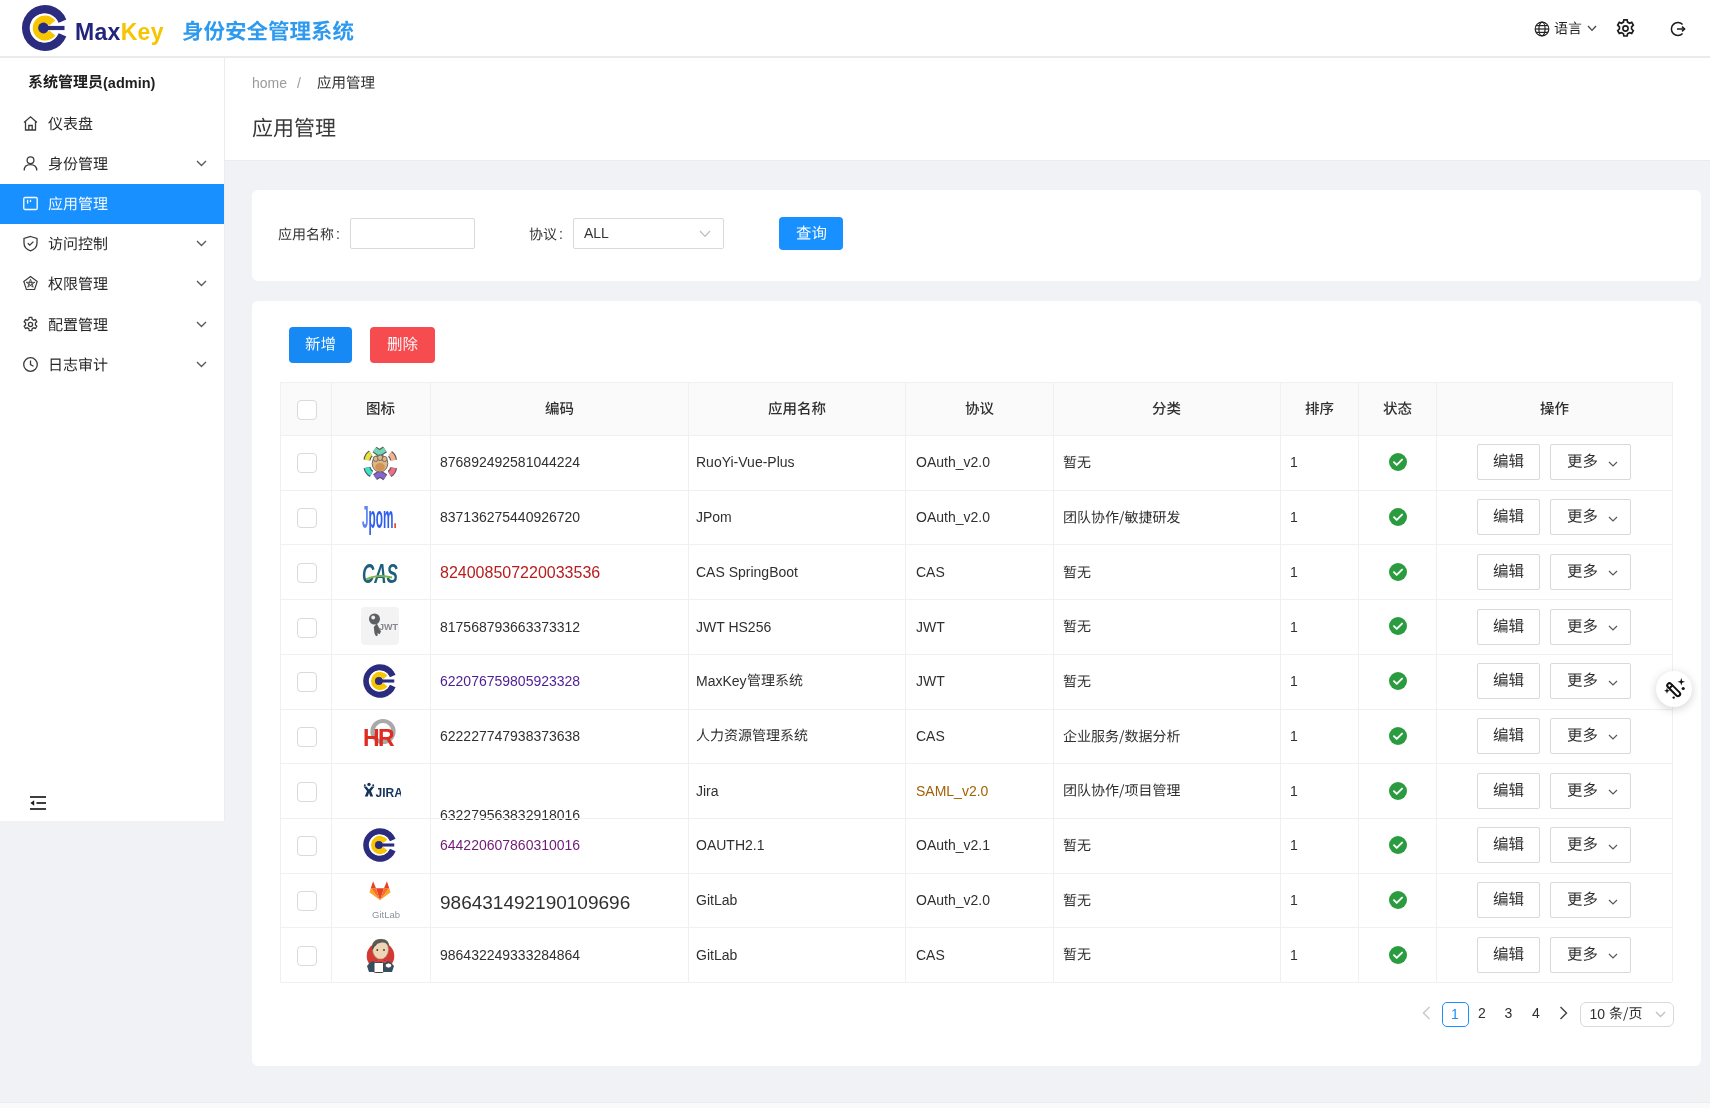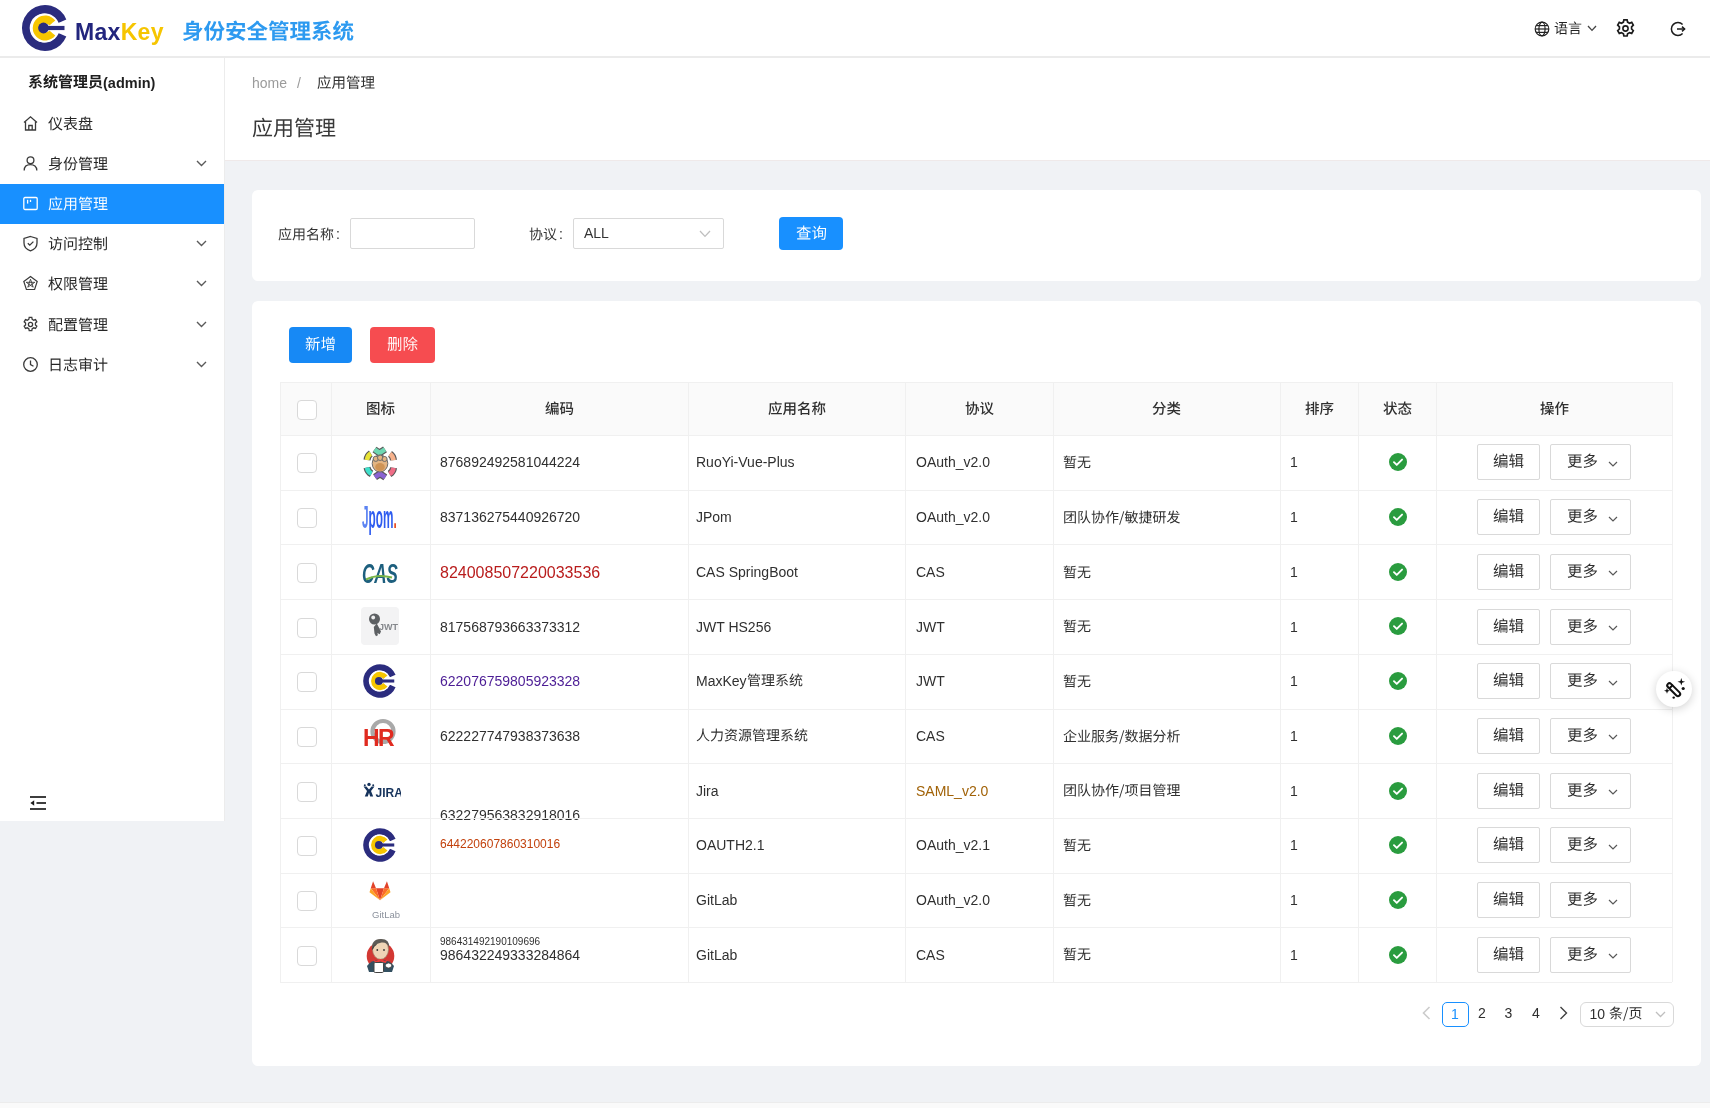--- a/index.html
+++ b/index.html
@@ -622,21 +622,21 @@
     <svg width="38" height="38" viewBox="0 0 50 52">
 <path d="M 46.3 17.4 A 23 23 0 1 0 46.3 34.6 L 37.9 30.7 A 14.5 14.5 0 1 1 37.9 21.3 Z" fill="#2b2c7e"></path>
 <circle cx="25" cy="26" r="14.5" fill="#fff"></circle>
 <path d="M 35.3 18.6 A 12.5 12.5 0 1 0 35.3 33.4 L 29.4 28.6 A 4.3 4.3 0 1 1 29.4 23.4 Z" fill="#f7c600"></path>
 <circle cx="23.5" cy="26" r="5.4" fill="#2b2c7e"></circle>
 <rect x="23.5" y="23.9" width="21" height="4.2" fill="#2b2c7e"></rect>
 <rect x="32.5" y="20.8" width="10" height="2.4" fill="#fff"></rect>
 <rect x="32.5" y="28.8" width="10" height="2.4" fill="#fff"></rect>
     </svg>
   </div>
-<div class="abs" style="left:440px;top:837.3px;font-size:12px;color:#c2410c;">644220607860310016</div>
+<div class="abs" style="left:440px;top:837.3px;font-size:14px;color:#701a75;">644220607860310016</div>
 <div class="abs" style="left:696px;top:837.3px;font-size:14px;color:#303030;">OAUTH2.1</div>
 <div class="abs" style="left:916px;top:837.3px;font-size:14px;color:#303030;">OAuth_v2.1</div>
 <div class="abs" style="left:1063px;top:838.0500000000001px;">
     <svg width="28.0" height="16.2" viewBox="0 0 28.0 16.2" fill="#303030">
       <path transform="translate(0.00,12.32) scale(0.01400,-0.01400)" d="M565 773V623C565 541 557 433 493 352C509 345 538 326 551 314C604 380 623 473 629 554H764V316H834V554H951V615H632V622V722C734 730 846 746 924 770L882 826C807 801 676 782 565 773ZM246 98H755V15H246ZM246 153V235H755V153ZM175 294V-80H246V-45H755V-78H829V294ZM55 442 61 379 291 404V314H361V412L514 429L513 486L361 471V546H519V607H361V672H291V607H162C189 639 217 675 243 714H517V773H281L309 822L234 843C224 819 212 796 200 773H53V714H165C144 681 125 655 116 644C98 620 81 604 65 601C74 581 85 547 89 532C98 540 128 546 170 546H291V464Z"></path>
       <path transform="translate(14.00,12.32) scale(0.01400,-0.01400)" d="M114 773V699H446C443 628 440 552 428 477H52V404H414C373 232 276 71 39 -19C58 -34 80 -61 90 -80C348 23 448 208 490 404H511V60C511 -31 539 -57 643 -57C664 -57 807 -57 830 -57C926 -57 950 -15 960 145C938 150 905 163 887 177C882 40 874 17 825 17C794 17 674 17 650 17C599 17 589 24 589 60V404H951V477H503C514 552 519 627 521 699H894V773Z"></path>
     </svg>
   </div>
 <div class="abs" style="left:1290px;top:837.3px;font-size:14px;color:#303030;">1</div>
 <div class="abs" style="left:1388.5px;top:836.2500000000001px;">
@@ -660,21 +660,21 @@
     <svg width="40" height="42" viewBox="0 0 40 42">
 <g transform="translate(9.5,2) scale(0.21)">
 <path fill="#e24329" d="M50 92 L31 34 H69 Z"></path>
 <path fill="#fc6d26" d="M50 92 L31 34 H6 Z M50 92 L69 34 H94 Z"></path>
 <path fill="#fca326" d="M6 34 L0 54 L50 92 Z M94 34 L100 54 L50 92 Z"></path>
 <path fill="#e24329" d="M6 34 L17 1 L31 34 Z M94 34 L83 1 L69 34 Z"></path>
 </g>
 <text x="12" y="39" font-family="Liberation Sans,sans-serif" font-size="9.5" fill="#8b919c">GitLab</text>
     </svg>
   </div>
-<div class="abs" style="left:440px;top:892.0px;font-size:10px;color:#303030;margin-top:44px;">986431492190109696</div>
+<div class="abs" style="left:440px;top:892.0px;font-size:19px;color:#303030;">986431492190109696</div>
 <div class="abs" style="left:696px;top:892.0px;font-size:14px;color:#303030;">GitLab</div>
 <div class="abs" style="left:916px;top:892.0px;font-size:14px;color:#303030;">OAuth_v2.0</div>
 <div class="abs" style="left:1063px;top:892.75px;">
     <svg width="28.0" height="16.2" viewBox="0 0 28.0 16.2" fill="#303030">
       <path transform="translate(0.00,12.32) scale(0.01400,-0.01400)" d="M565 773V623C565 541 557 433 493 352C509 345 538 326 551 314C604 380 623 473 629 554H764V316H834V554H951V615H632V622V722C734 730 846 746 924 770L882 826C807 801 676 782 565 773ZM246 98H755V15H246ZM246 153V235H755V153ZM175 294V-80H246V-45H755V-78H829V294ZM55 442 61 379 291 404V314H361V412L514 429L513 486L361 471V546H519V607H361V672H291V607H162C189 639 217 675 243 714H517V773H281L309 822L234 843C224 819 212 796 200 773H53V714H165C144 681 125 655 116 644C98 620 81 604 65 601C74 581 85 547 89 532C98 540 128 546 170 546H291V464Z"></path>
       <path transform="translate(14.00,12.32) scale(0.01400,-0.01400)" d="M114 773V699H446C443 628 440 552 428 477H52V404H414C373 232 276 71 39 -19C58 -34 80 -61 90 -80C348 23 448 208 490 404H511V60C511 -31 539 -57 643 -57C664 -57 807 -57 830 -57C926 -57 950 -15 960 145C938 150 905 163 887 177C882 40 874 17 825 17C794 17 674 17 650 17C599 17 589 24 589 60V404H951V477H503C514 552 519 627 521 699H894V773Z"></path>
     </svg>
   </div>
 <div class="abs" style="left:1290px;top:892.0px;font-size:14px;color:#303030;">1</div>
 <div class="abs" style="left:1388.5px;top:890.95px;">

